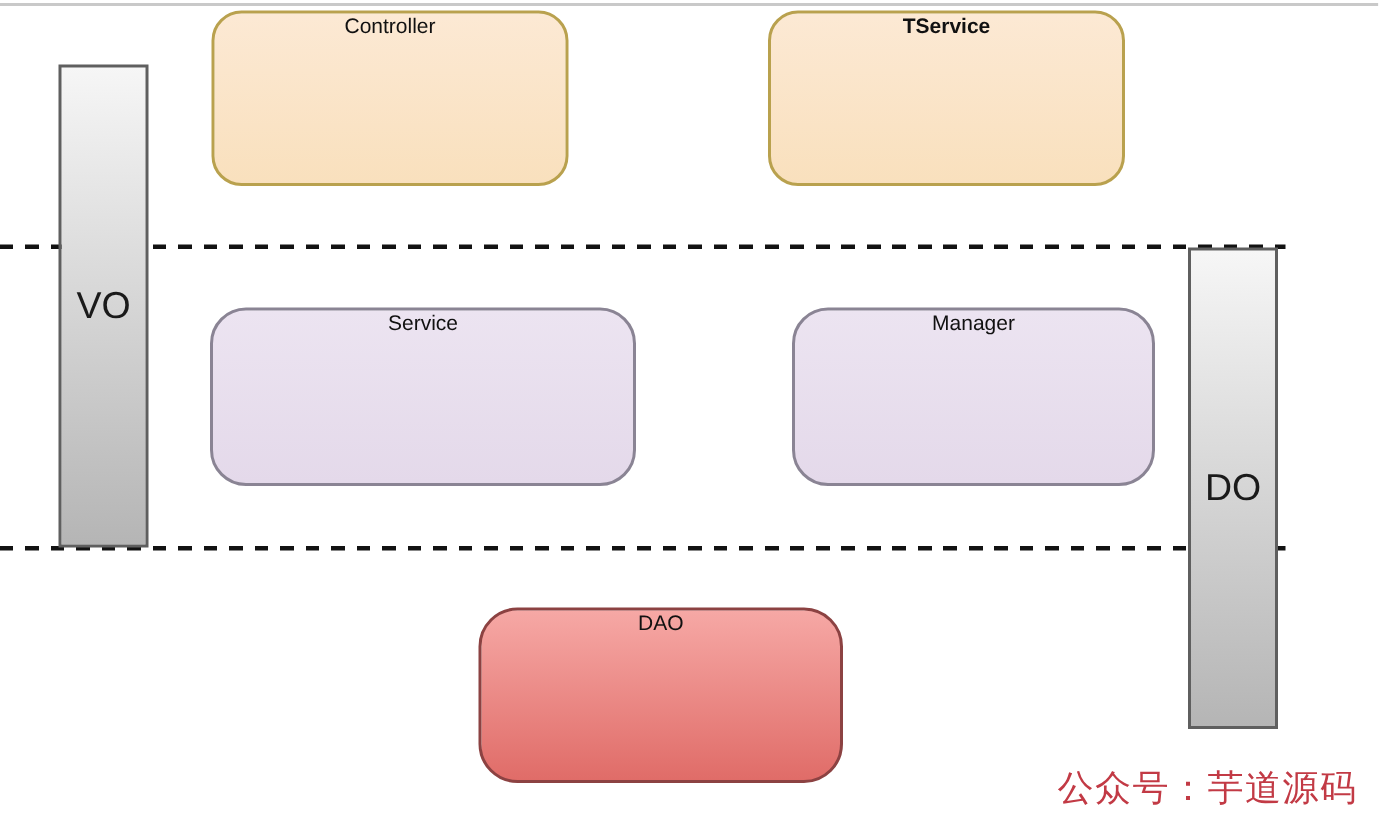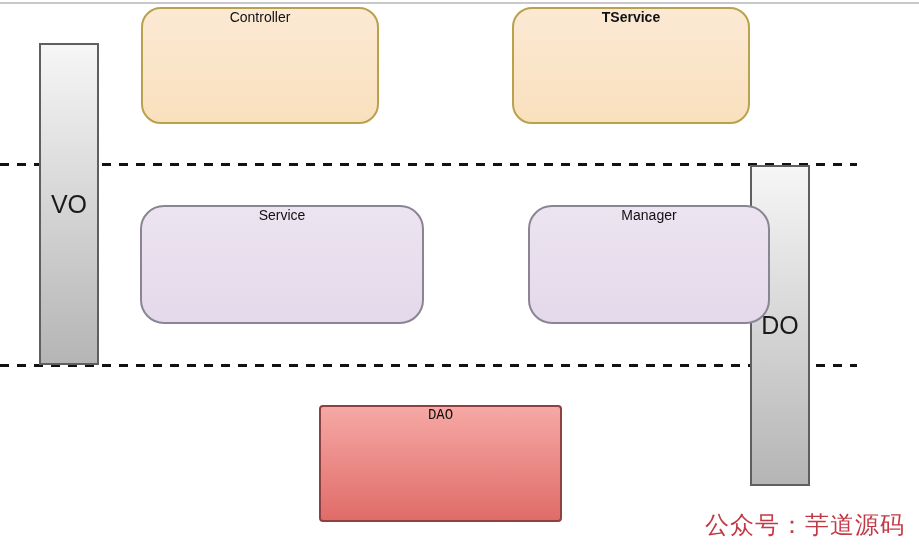--- a/index.html
+++ b/index.html
@@ -42,21 +42,21 @@
       var(--bar-fill-top, #f6f6f6),
       var(--bar-fill-bottom, #b5b5b5));
     display: flex;
     align-items: center;
     justify-content: center;
     font-size: 25px;
     color: #1a1a1a;
     z-index: 2;
   }
   .bar-vo { left: 39px; top: 43px; width: 60px; height: 322px; }
-  .bar-do { left: 750px; top: 165px; width: 60px; height: 321px; }
+  .bar-do { left: 792px; top: 165px; width: 60px; height: 321px; }
 
   .box {
     position: absolute;
     box-sizing: border-box;
     display: flex;
     align-items: flex-start;
     justify-content: center;
     font-size: 14px;
     color: #111111;
     border: 2px solid;
@@ -74,22 +74,21 @@
       var(--mid-box-fill-top, #ece4f1),
       var(--mid-box-fill-bottom, #e4d9ea));
     border-color: var(--mid-box-border, #8a8494);
     border-radius: 24px;
   }
   .box-dao {
     background: linear-gradient(180deg,
       var(--dao-fill-top, #f6a8a5),
       var(--dao-fill-bottom, #e06c68));
     border-color: var(--dao-border, #8c4242);
-    border-radius: 4px;
-    font-family: Liberation Mono, monospace;
+    border-radius: 26px;
   }
   .box-controller { left: 141px; top: 7px;   width: 238px; height: 117px; }
   .box-tservice   { left: 512px; top: 7px;   width: 238px; height: 117px; font-weight: bold; }
   .box-service    { left: 140px; top: 205px; width: 284px; height: 119px; }
   .box-manager    { left: 500px; top: 205px; width: 242px; height: 119px; margin-left: 28px; }
   .box-dao-pos    { left: 319px; top: 405px; width: 243px; height: 117px; }
 
   .watermark {
     position: absolute;
     right: 14px;

